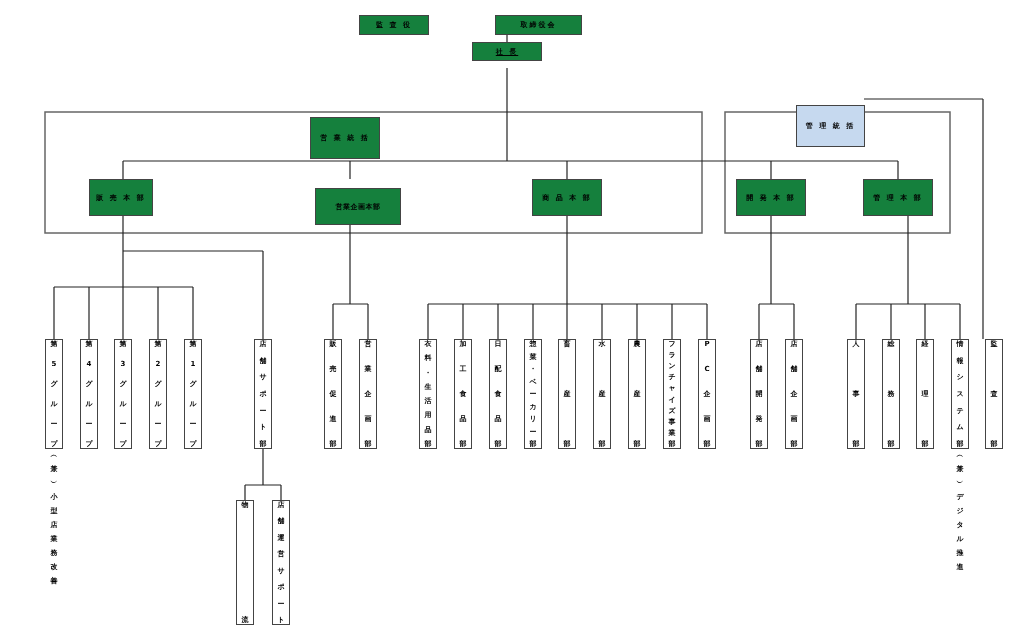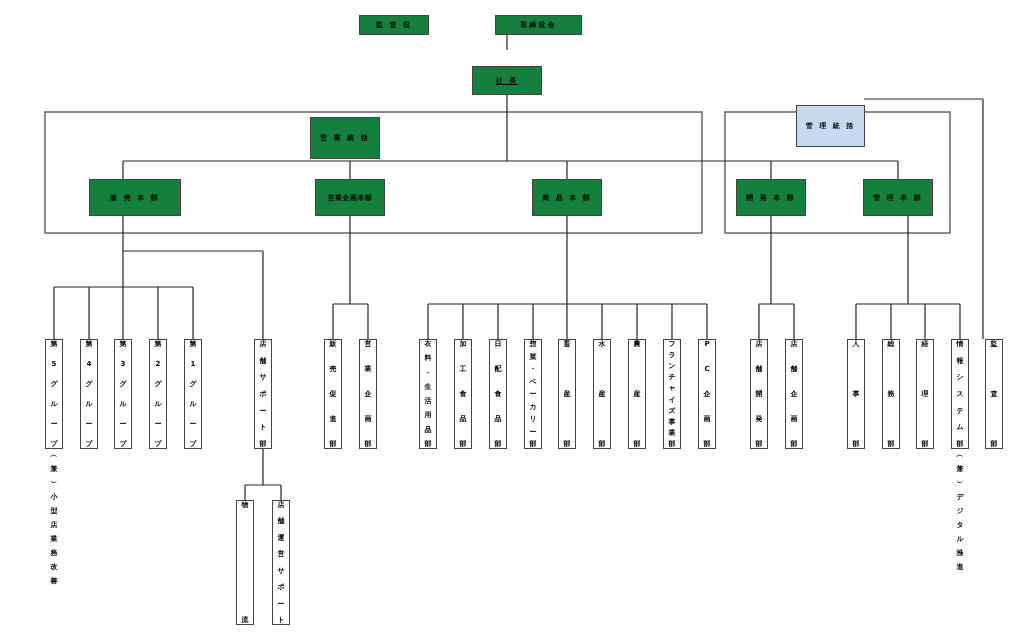--- a/index.html
+++ b/index.html
@@ -80,27 +80,27 @@
     <line x1="856" y1="304" x2="960" y2="304"></line>
     <line x1="856" y1="304" x2="856" y2="339"></line>
     <line x1="891" y1="304" x2="891" y2="339"></line>
     <line x1="925" y1="304" x2="925" y2="339"></line>
     <line x1="960" y1="304" x2="960" y2="339"></line>
   </g>
 </svg>
 
 <div class="box" style="left:359px;top:15px;width:70px;height:20px;">監 査 役</div>
 <div class="box" style="left:463px;top:15px;width:87px;height:20px;margin-left:32px;">取締役会</div>
-<div class="box" style="left:472px;top:66px;width:70px;height:29px;text-decoration:underline;">社 長</div>
+<div class="box" style="left:472px;top:42px;width:70px;height:19px;text-decoration:underline;">社 長</div>
 
 <div class="box" style="left:310px;top:85px;width:70px;height:42px;margin-top:32px;">営 業 統 括</div>
 <div class="box hl" style="left:796px;top:85px;width:69px;height:42px;margin-top:20px;">管 理 統 括</div>
 
-<div class="box" style="left:89px;top:179px;width:92px;height:37px;">販 売 本 部</div>
-<div class="box" style="left:315px;top:179px;width:70px;height:37px;letter-spacing:0.5px;">営業企画本部</div>
+<div class="box" style="left:89px;top:179px;width:64px;height:37px;">販 売 本 部</div>
+<div class="box" style="left:315px;top:188px;width:86px;height:37px;letter-spacing:0.5px;">営業企画本部</div>
 <div class="box" style="left:532px;top:179px;width:70px;height:37px;">商 品 本 部</div>
 <div class="box" style="left:736px;top:179px;width:70px;height:37px;">開 発 本 部</div>
 <div class="box" style="left:863px;top:179px;width:70px;height:37px;">管 理 本 部</div>
 
 <div id="dept-layer">
     <div class="vbox" title="第5グループ" style="left: 45px; top: 339px; width: 18px; height: 110px;">
       <span>第</span>
       <span>5</span>
       <span>グ</span>
       <span>ル</span>

